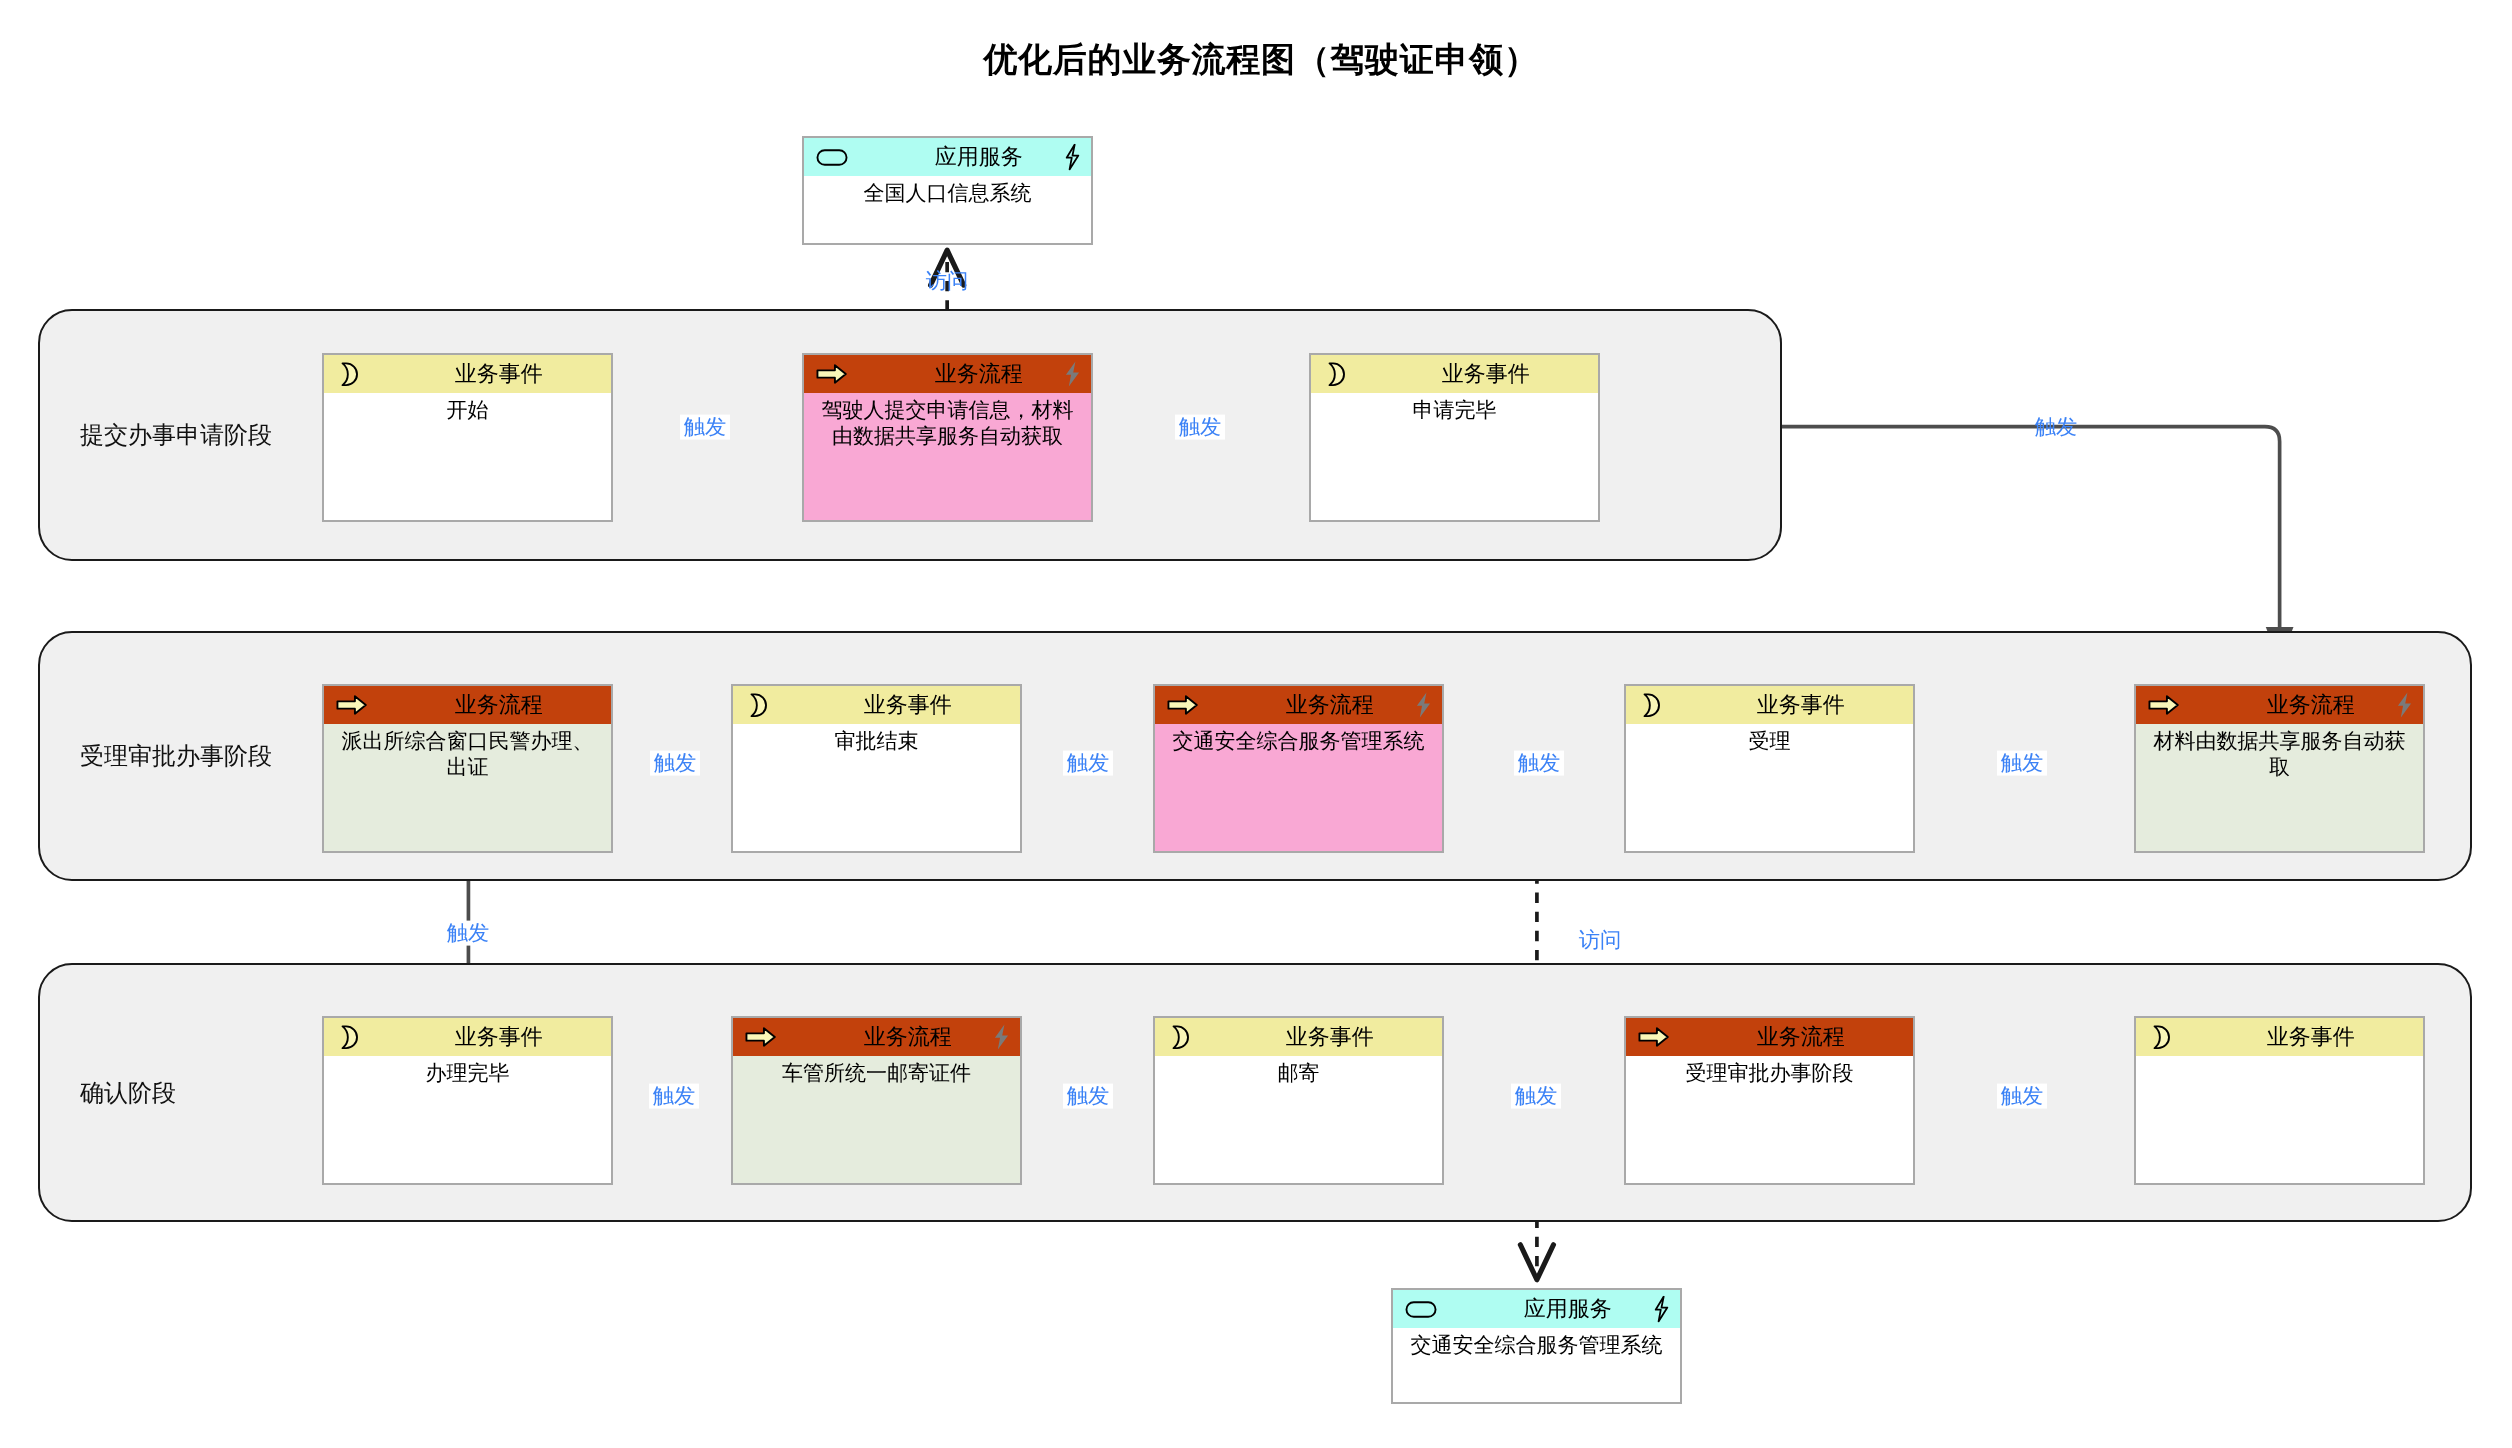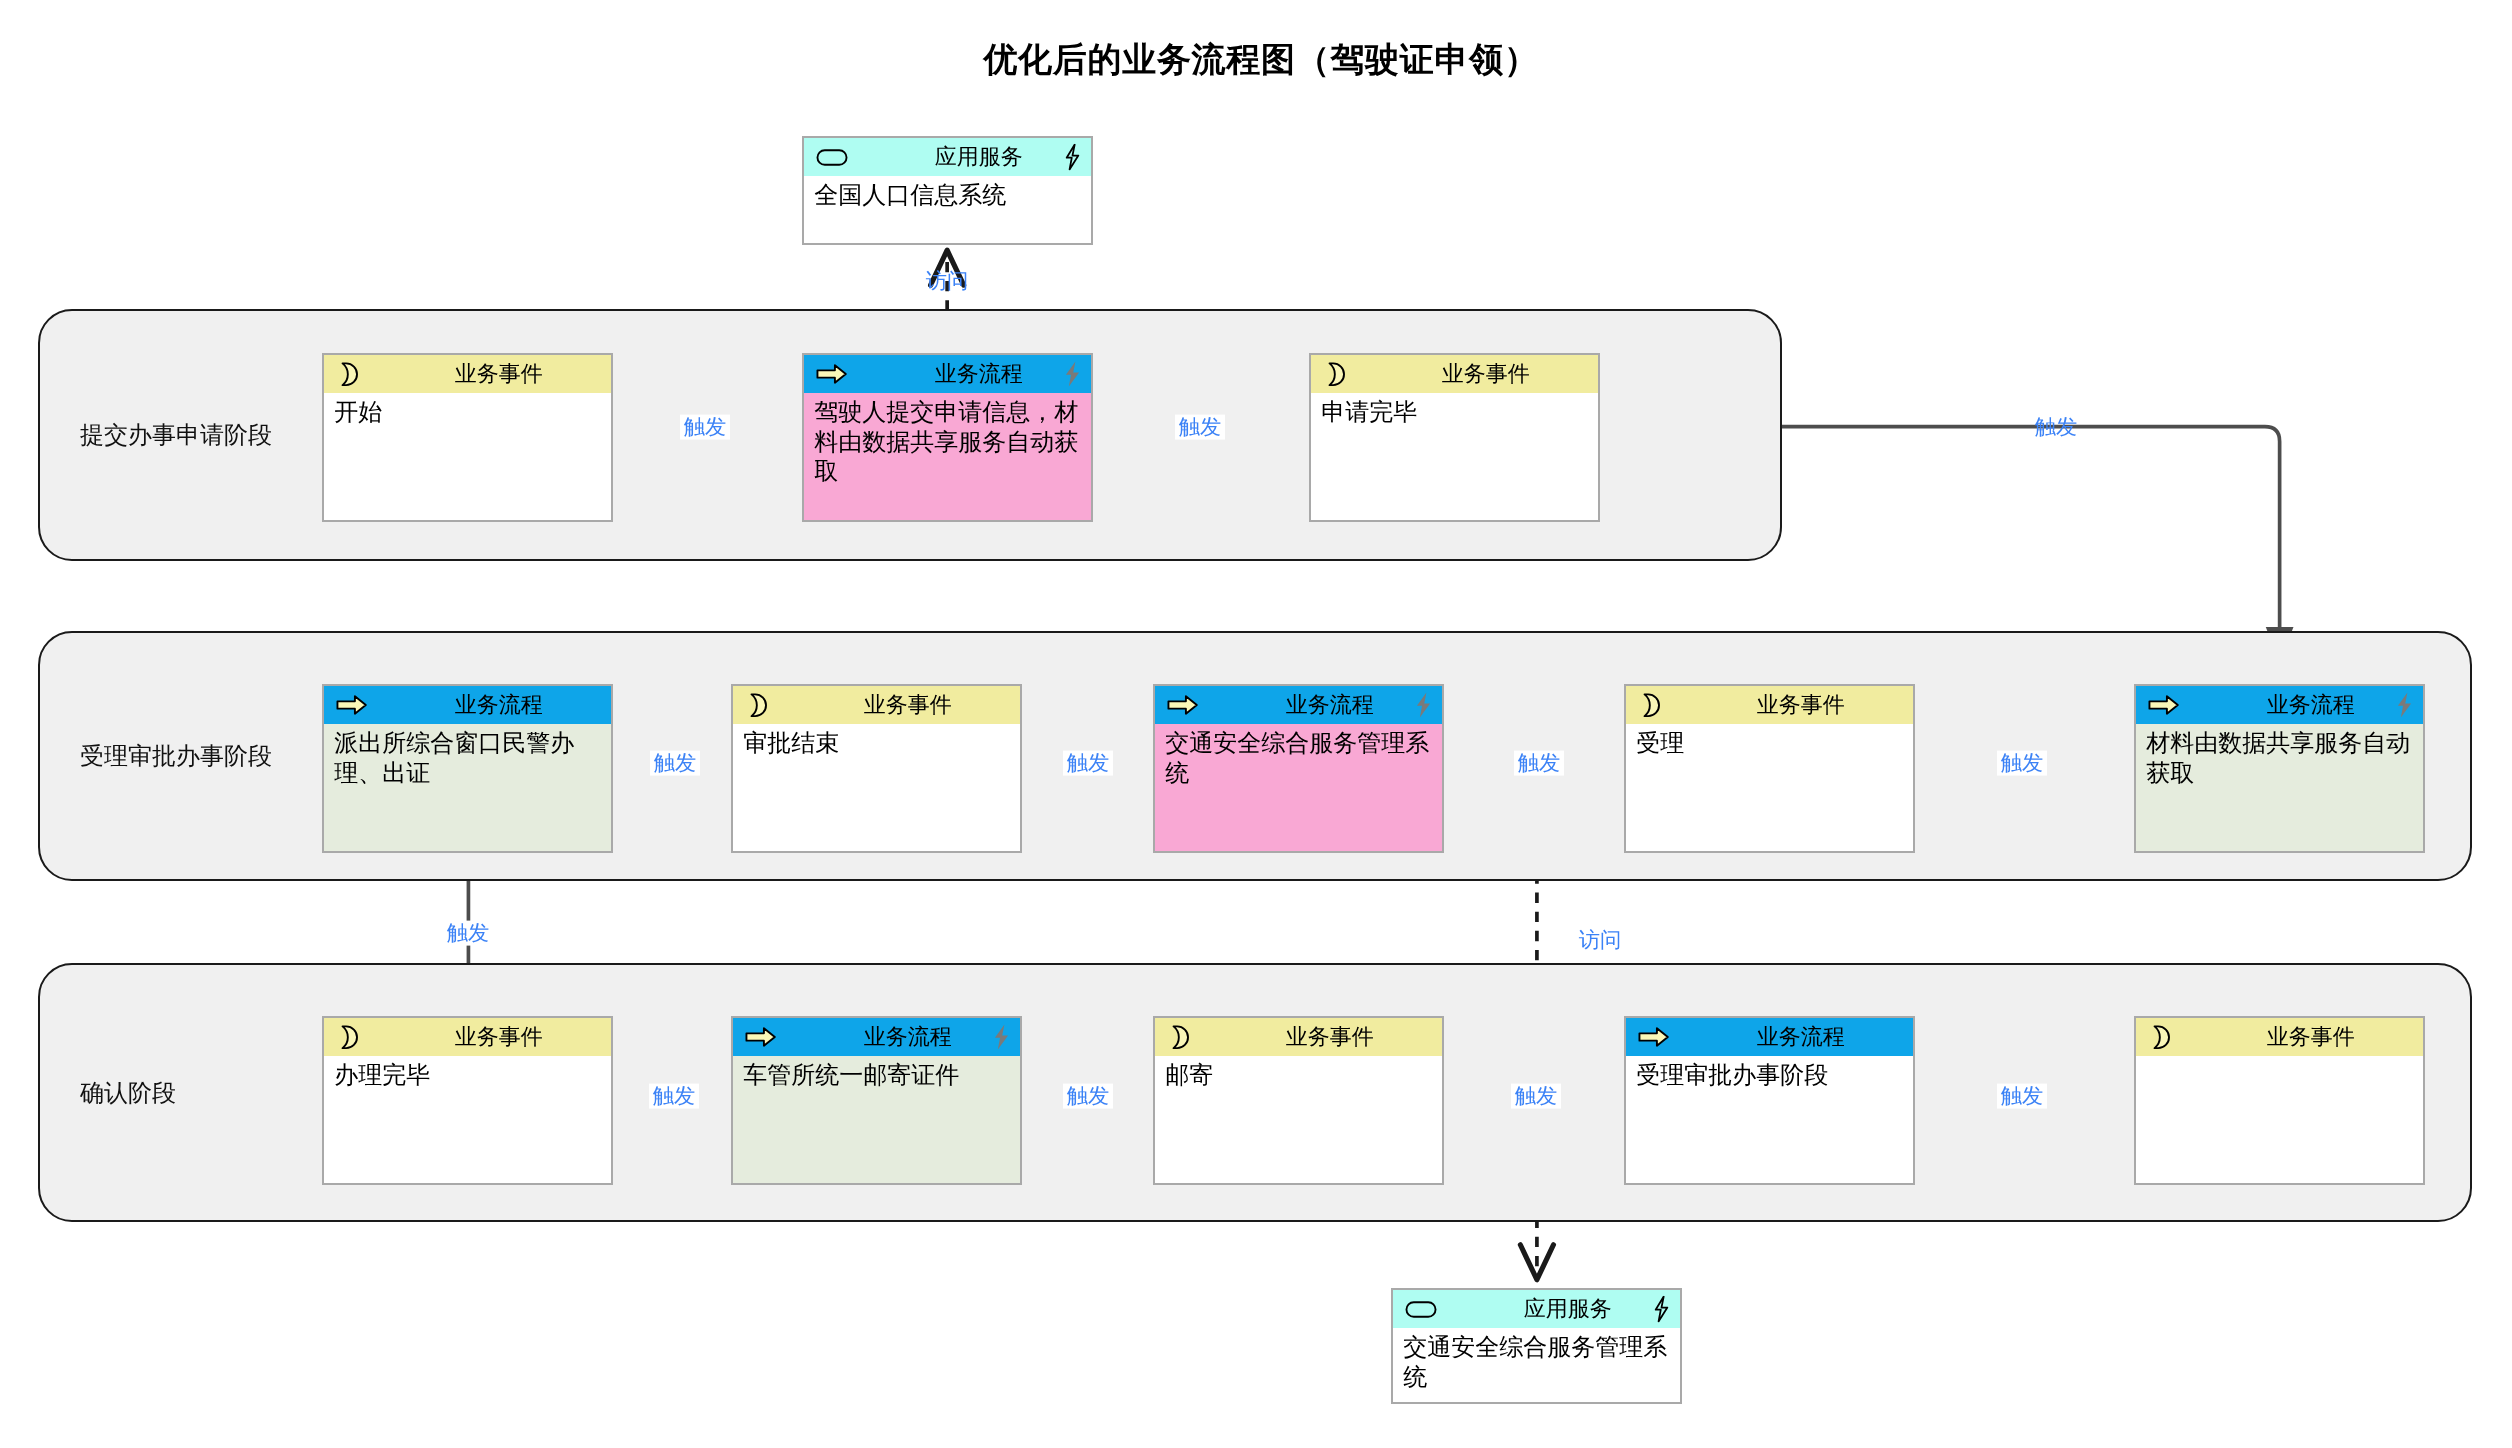--- a/index.html
+++ b/index.html
@@ -79,29 +79,29 @@
     color: #000000;
     line-height: 1;
     padding-right: 22px;
     white-space: nowrap;
   }
   .node-body {
     flex: 1;
     position: relative;
     box-sizing: border-box;
     padding: 4.4px 10.3px 0 10.3px;
-    text-align: left;
-    font-size: 24px;
+    text-align: center;
+    font-size: 21px;
     line-height: 1.22;
     color: #000000;
   }
 
   
   .hdr-event   { background: #f1ec9f; }
-  .hdr-process { background: #0ea5e9; }
+  .hdr-process { background: #c2410c; }
   .hdr-appsvc  { background: #affdf2; }
 
   
   .body-white { background: #ffffff; }
   .body-blue  { background: #f9a8d4; }
   .body-green { background: #e5ecdd; }
 
   
   .icon-slot {
     width: 32px;

